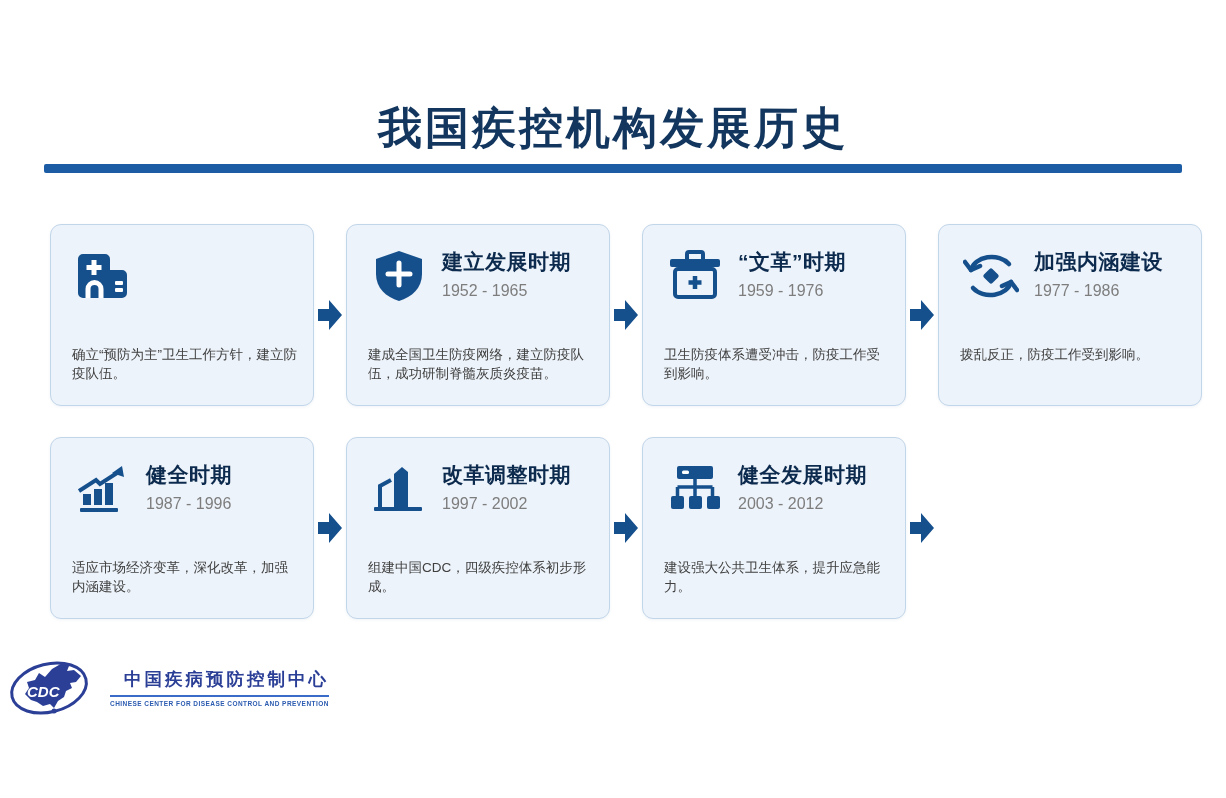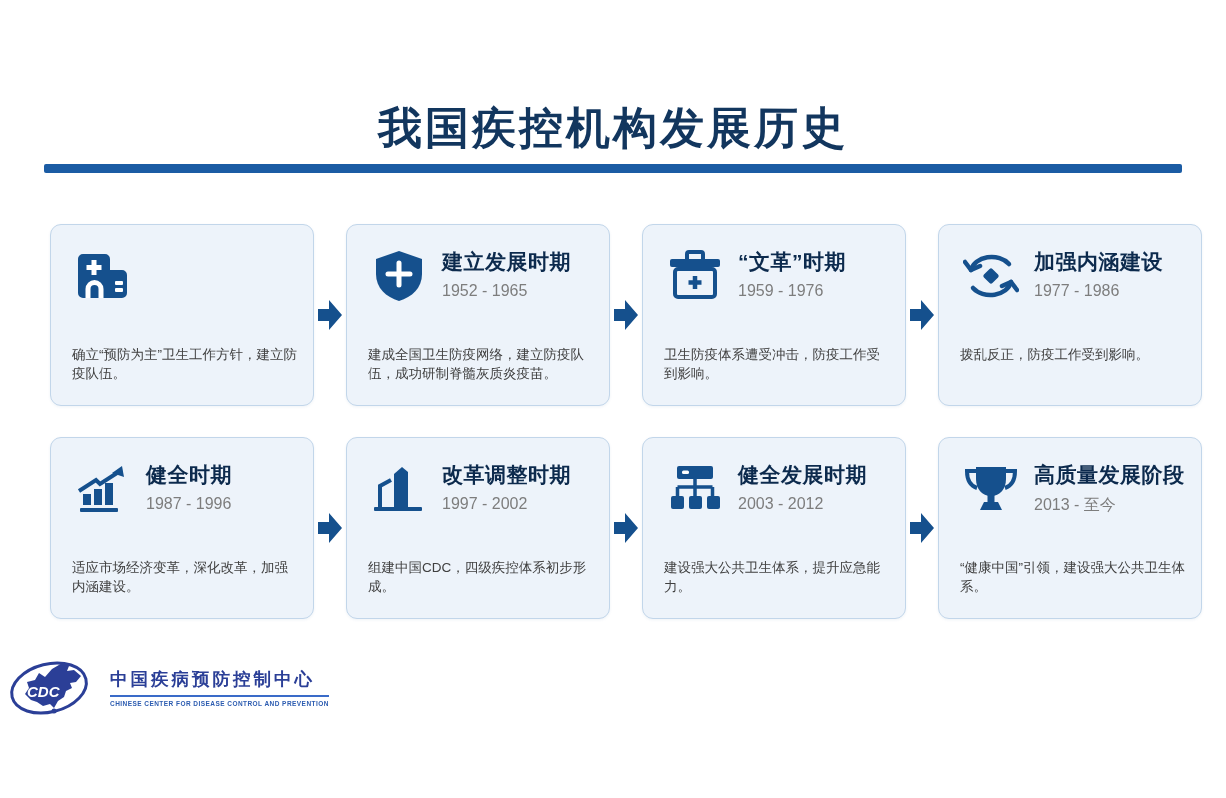--- a/index.html
+++ b/index.html
@@ -43,21 +43,21 @@
     position:absolute; top:120px; left:21px; right:13px;
     font-size:13.5px; color:#404040; line-height:1.42; text-align:left;
   }
   .arrow-cell { display:flex; align-items:center; justify-content:center; }
 
   
   .footer-logo { position:absolute; left:8px; top:655px; display:flex; align-items:center; gap:20px; }
   .logo-mark svg { width:82px; height:64px; display:block; }
   .org-zh {
     font-size:17.5px; font-weight:700; color:#2b3f97; letter-spacing:3px;
-    padding-bottom:4px; border-bottom:2px solid #3a6bc8; white-space:nowrap;
+    padding-bottom:4px; border-bottom:2px solid #3a6bc8; white-space:nowrap;text-align:right;
   }
   .org-en {
     font-size:6.5px; font-weight:700; color:#2b5bb0; letter-spacing:0.45px;
     margin-top:3px; white-space:nowrap;
   }
 </style>
 </head>
 <body>
 
 <div class="page">
@@ -228,39 +228,20 @@
       </div>
       <p class="card-desc">建设强大公共卫生体系，提升应急能力。</p>
     </section>
 
     <div class="arrow-cell">
       <svg width="24" height="34" viewBox="0 0 24 34">
           <polygon points="0,11 11,11 11,2 24,17 11,32 11,23 0,23" fill="#15508d"></polygon>
         </svg>
     </div>
 
-    <section class="card">
-      <div class="card-head">
-        <span class="icon">
-          <svg viewBox="0 0 56 52">
-              <g fill="#15508d">
-                <path d="M13 4h30v12c0 10-6 17-15 17s-15-7-15-17z"></path>
-                <rect x="24.5" y="32" width="7" height="8"></rect>
-                <polygon points="17,47 39,47 35,39 21,39"></polygon>
-              </g>
-              <path d="M13 8H4c0 10 4 15 10 17M43 8h9c0 10-4 15-10 17" fill="none" stroke="#15508d" stroke-width="4"></path>
-            </svg>
-        </span>
-        <div class="head-text">
-          <h2 class="card-title">高质量发展阶段</h2>
-          <div class="card-period">2013 - 至今</div>
-        </div>
-      </div>
-      <p class="card-desc">“健康中国”引领，建设强大公共卫生体系。</p>
-    </section>
 
   </main>
 
   <footer class="footer-logo">
     <span class="logo-mark">
       <svg viewBox="0 0 82 64">
         <ellipse cx="41" cy="33" rx="38" ry="24" fill="none" stroke="#2b3f97" stroke-width="3" transform="rotate(-14 41 33)"></ellipse>
         <path fill="#2b3f97" d="M56 7l5 4-2 5 7-1 7 6-5 6-6 1 2 5-6 3-2 6-6 4-4 7-4-4-7 2-6-4-6-2-6-6 4-6-2-6 8-2 4-7 6 4 7-8z"></path>
         <circle cx="46" cy="56" r="2.5" fill="#2b3f97"></circle>
         <text x="19" y="42" font-size="15" font-weight="bold" font-style="italic" fill="#ffffff" font-family="Liberation Sans, sans-serif">CDC</text>

